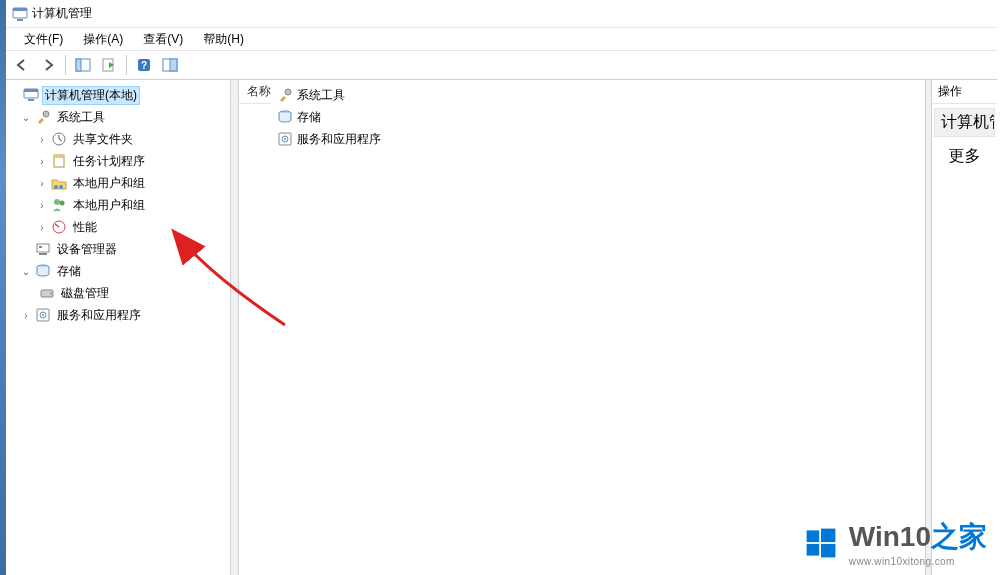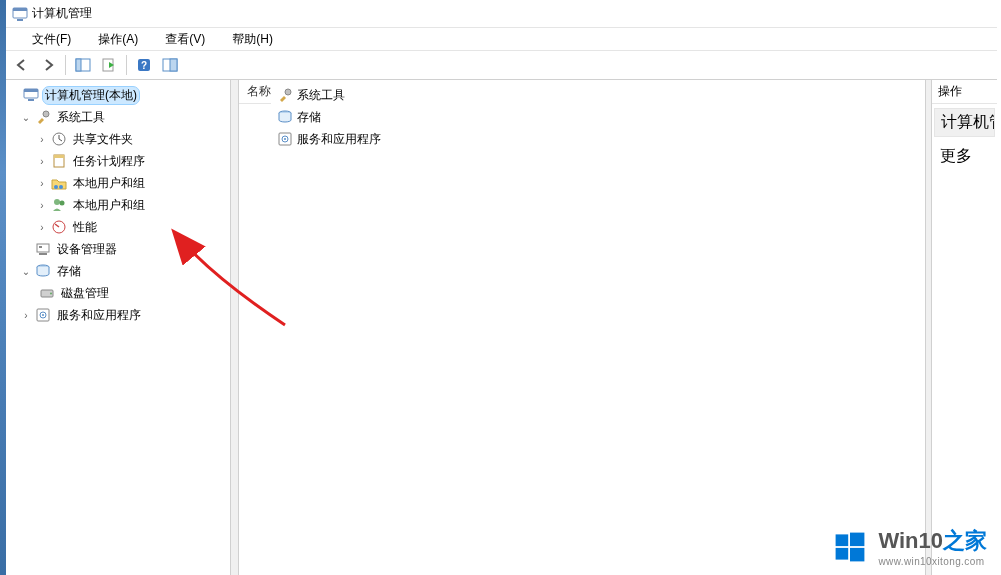--- a/index.html
+++ b/index.html
@@ -35,22 +35,22 @@
     border-bottom: 1px solid #e5e5e5;
   }
   .title-icon {
     width: 16px; height: 16px;
     margin-right: 4px;
   }
   .menubar {
     height: 22px;
     display: flex;
     align-items: center;
-    padding: 0 16px;
-    gap: 7px;
+    padding: 0 8px;
+    gap: 0;
   }
   .menubar span {
     padding: 2px 10px;
     cursor: default;
   }
   .toolbar {
     height: 30px;
     display: flex;
     align-items: center;
     padding: 2px 4px;
@@ -98,21 +98,21 @@
   .tree-node .node-icon {
     width: 16px; height: 16px;
     margin: 0 3px;
     flex-shrink: 0;
   }
   .tree-node.selected .label {
     background: #cce8ff;
     border: 1px solid #99d1ff;
     padding: 0 2px;
   }
-  .tree-node .label { padding: 1px 3px; border-radius: 7px; }
+  .tree-node .label { padding: 1px 3px; }
   .mid-gap {
     width: 8px;
     background: #f0f0f0;
     border-right: 1px solid #d0d0d0;
   }
   .list-pane {
     flex: 1;
     display: flex;
     flex-direction: row;
     border-right: 1px solid #d0d0d0;
@@ -134,20 +134,21 @@
   }
   .list-item .node-icon {
     width: 16px; height: 16px;
     margin-right: 4px;
   }
   .mid-gap2 { width: 6px; background:#f0f0f0; border-right:1px solid #d0d0d0;}
   .actions-pane {
     width: 65px;
     display: flex;
     flex-direction: column;
+    text-align: center;
   }
   .actions-header {
     height: 24px;
     display: flex;
     align-items: center;
     padding-left: 6px;
     border-bottom: 1px solid #e5e5e5;
   }
   .actions-body {
     padding: 4px 2px;
@@ -172,21 +173,21 @@
   
   .watermark {
     position: absolute;
     right: 14px; bottom: 8px;
     display: flex;
     align-items: center;
     gap: 10px;
   }
   .win-logo { width: 36px; height: 36px; }
   .wm-text .big {
-    font-size: 22px;
+    font-size: 28px;
     font-weight: 600;
     color: #565656;
   }
   .wm-text .big .zhj { color: #0078d7; }
   .wm-text .small {
     font-size: 10px;
     color: #888;
     letter-spacing: 0.4px;
   }
   svg { display:block; }

